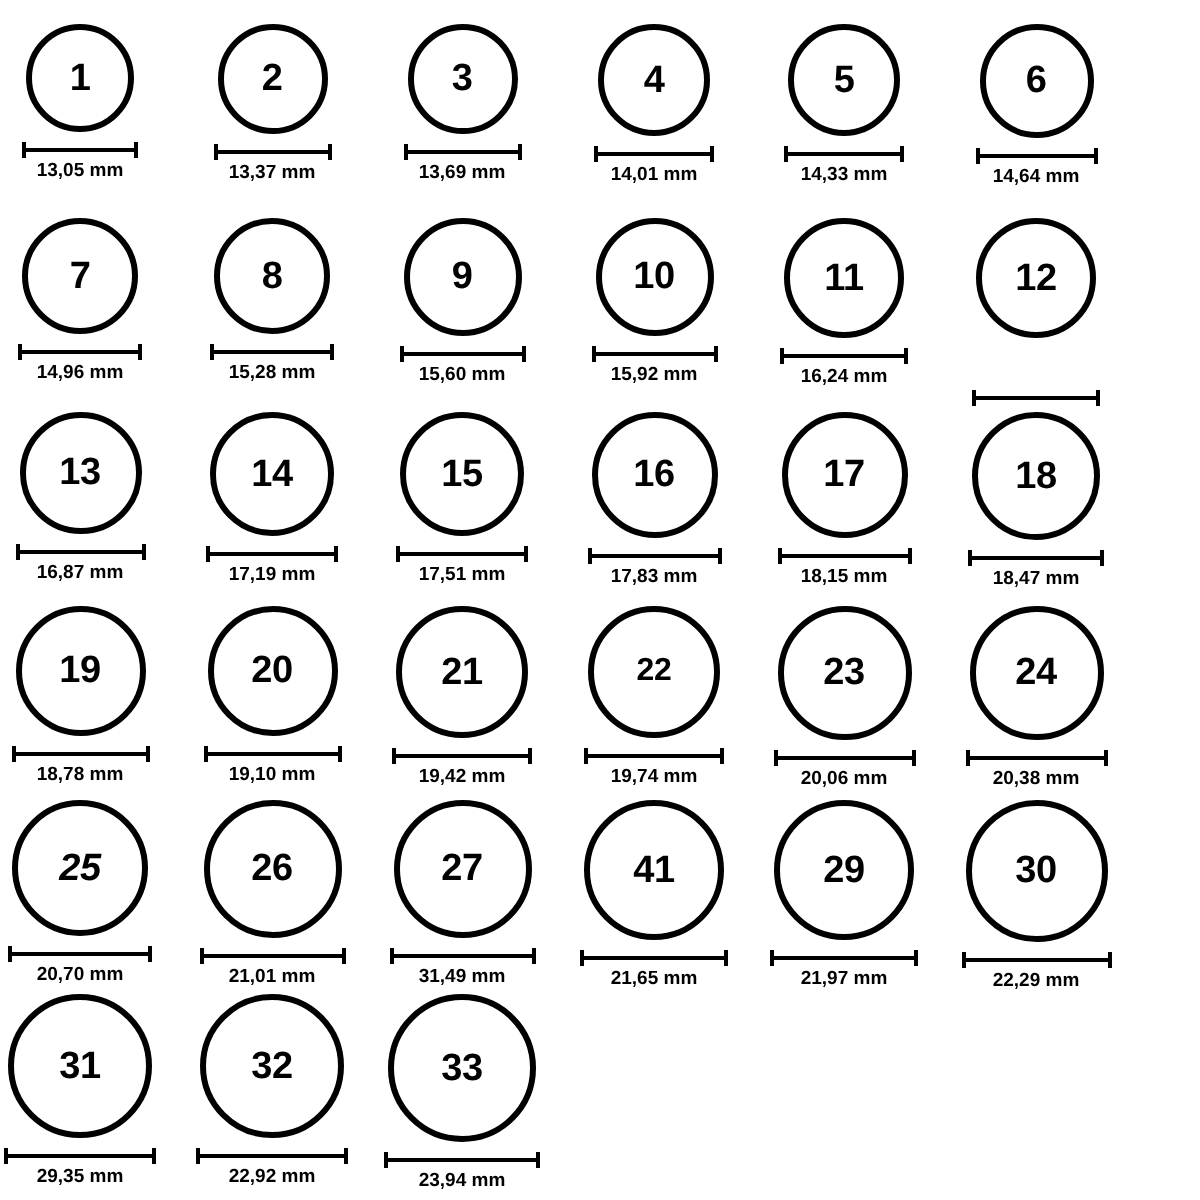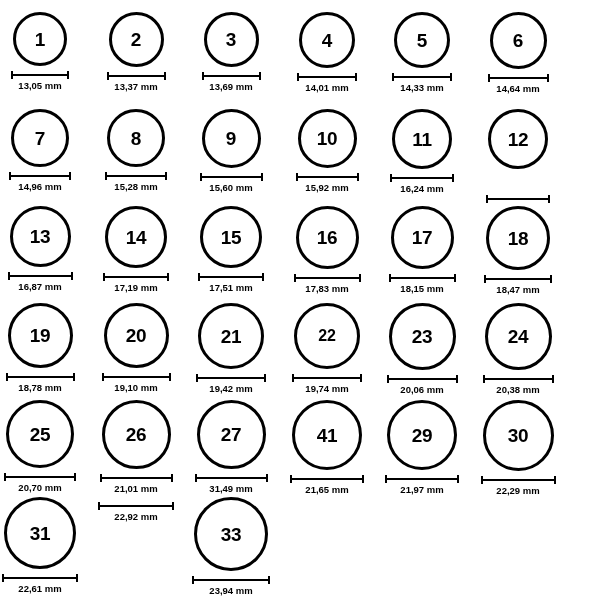--- a/index.html
+++ b/index.html
@@ -333,21 +333,21 @@
         <span class="ring-size" style="font-size: 19px;">24</span>
       </div>
       <div class="measure" style="width: 71px;">
         <div class="bar"></div>
         <div class="cap left"></div>
         <div class="cap right"></div>
       </div>
       <div class="ring-diameter">20,38 mm</div>
     </div>
     <div class="ring-cell" style="left: -3px; top: 400px; width: 86px;">
-      <div class="ring-circle" style="width: 68px; height: 68px;">
+      <div class="ring-circle" style="width: 68px; height: 68px; font-style: italic;">
         <span class="ring-size" style="font-size: 19px;">25</span>
       </div>
       <div class="measure" style="width: 72px;">
         <div class="bar"></div>
         <div class="cap left"></div>
         <div class="cap right"></div>
       </div>
       <div class="ring-diameter">20,70 mm</div>
     </div>
     <div class="ring-cell" style="left: 93px; top: 400px; width: 86px;">
@@ -407,23 +407,26 @@
     </div>
     <div class="ring-cell" style="left: -3px; top: 497px; width: 86px;">
       <div class="ring-circle" style="width: 72px; height: 72px;">
         <span class="ring-size" style="font-size: 19px;">31</span>
       </div>
       <div class="measure" style="width: 76px;">
         <div class="bar"></div>
         <div class="cap left"></div>
         <div class="cap right"></div>
       </div>
-      <div class="ring-diameter">22,61 mm</div>
+      <div class="ring-diameter">29,35 mm</div>
     </div>
     <div class="ring-cell" style="left: 93px; top: 497px; width: 86px;">
+      <div class="ring-circle" style="width: 72px; height: 72px;">
+        <span class="ring-size" style="font-size: 19px;">32</span>
+      </div>
       <div class="measure" style="width: 76px;">
         <div class="bar"></div>
         <div class="cap left"></div>
         <div class="cap right"></div>
       </div>
       <div class="ring-diameter">22,92 mm</div>
     </div>
     <div class="ring-cell" style="left: 188px; top: 497px; width: 86px;">
       <div class="ring-circle" style="width: 74px; height: 74px;">
         <span class="ring-size" style="font-size: 19px;">33</span>

